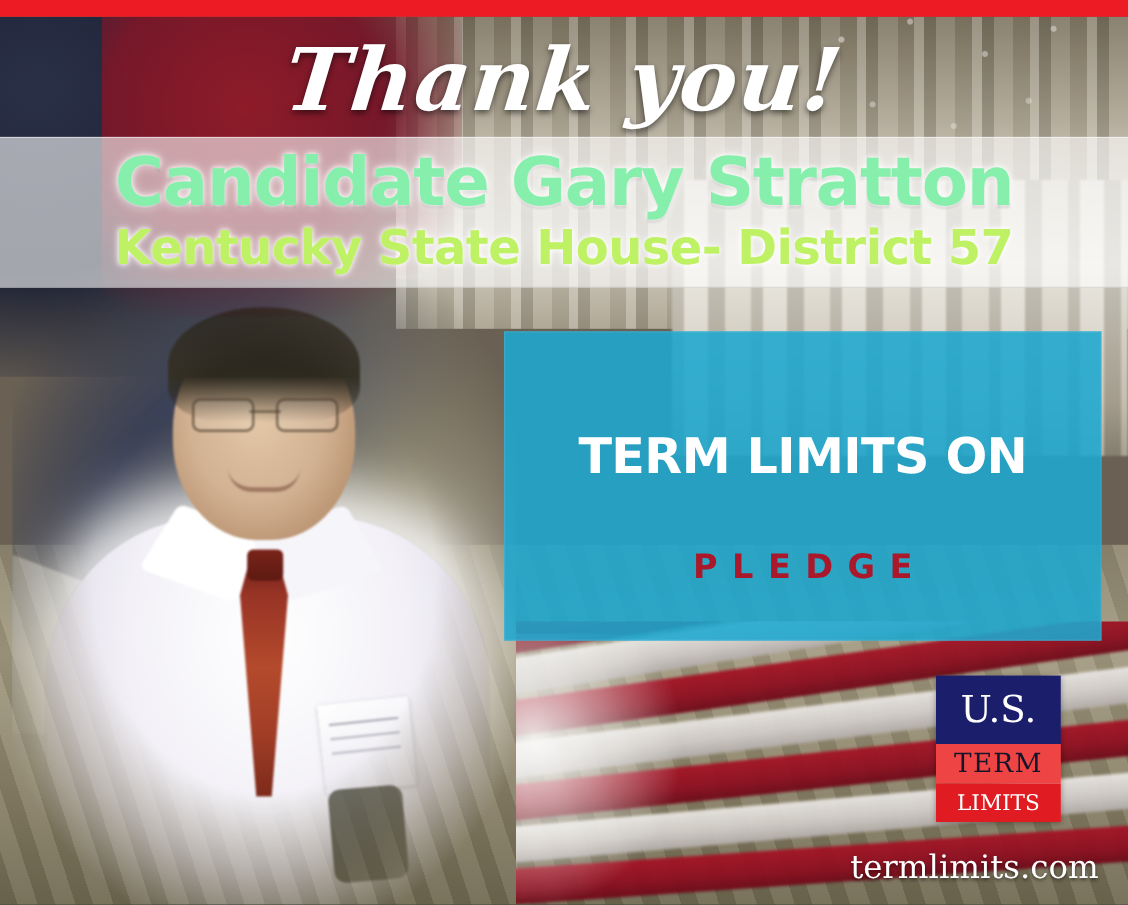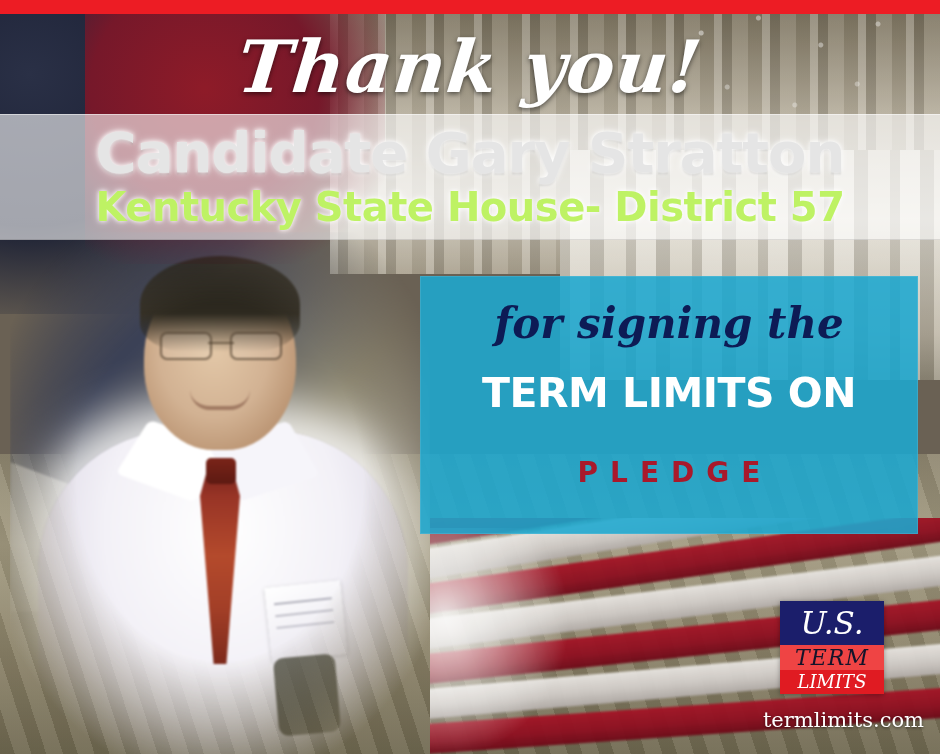--- a/index.html
+++ b/index.html
@@ -165,21 +165,21 @@
 
   
   .band{
     position:absolute;left:0;top:114px;width:100%;height:126px;
     background:rgba(255,255,255,.60);
     box-shadow:inset 0 1px 0 rgba(255,255,255,.5), inset 0 -1px 0 rgba(0,0,0,.10);
   }
   .band-title{
     position:absolute;left:0;top:118px;width:100%;text-align:center;
     font-family:"DejaVu Sans", sans-serif;
-    font-weight:700;font-size:56px;line-height:70px;color:#e5e5e5;
+    font-weight:700;font-size:56px;line-height:70px;color:#86efac;
     letter-spacing:-1px;
     text-shadow:0 0 4px rgba(255,255,255,.95), 0 0 9px rgba(255,255,255,.8), 0 2px 2px rgba(0,0,0,.18);
   }
   .band-sub{
     position:absolute;left:0;top:182px;width:100%;text-align:center;
     font-family:"DejaVu Sans", sans-serif;
     font-weight:700;font-size:40px;line-height:50px;color:#bef264;
     letter-spacing:-.5px;
     text-shadow:0 0 4px rgba(255,255,255,.95), 0 0 8px rgba(255,255,255,.75);
   }
@@ -191,40 +191,40 @@
     box-shadow:0 0 0 1px rgba(255,255,255,.10) inset;
   }
   .pl-script{
     position:absolute;left:0;top:22px;width:100%;text-align:center;
     font-family:"DejaVu Serif", serif;font-style:italic;font-weight:700;
     font-size:42px;line-height:52px;color:#0D1B55;letter-spacing:0px;
   }
   .pl-main{
     position:absolute;left:0;top:80px;width:100%;text-align:center;
     font-family:"DejaVu Sans", sans-serif;font-weight:700;
-    font-size:41px;line-height:48px;color:#ffffff;letter-spacing:-.5px;margin-top:13px;
+    font-size:41px;line-height:48px;color:#ffffff;letter-spacing:-.5px;
   }
   .pl-word{
     position:absolute;left:0;top:180px;width:100%;text-align:center;
     font-family:"DejaVu Sans", sans-serif;font-weight:700;
     font-size:28px;line-height:34px;color:#A9192B;letter-spacing:12px;
     text-indent:12px;
   }
 
   
-  .logo{position:absolute;left:780px;top:601px;width:104px;height:93px;
-    box-shadow:0 1px 5px rgba(0,0,0,.35);font-style:italic;}
+  .logo{position:absolute;left:780px;top:563px;width:104px;height:122px;
+    box-shadow:0 1px 5px rgba(0,0,0,.35);}
   .logo div{display:flex;align-items:center;justify-content:center;
     font-family:"DejaVu Serif", serif;width:100%;}
   .lg-us{height:47%;background:#1B1E6B;color:#fff;font-size:31px;letter-spacing:0px;}
   .lg-term{height:27%;background:#ef4444;color:#14142a;font-size:22px;letter-spacing:1px;}
   .lg-limits{height:26%;background:#E01B22;color:#fff;font-size:18px;letter-spacing:0px;}
   .site{
-    position:absolute;left:700px;top:708px;width:224px;text-align:right;
-    font-family:"DejaVu Serif", serif;font-size:21px;color:#ffffff;
+    position:absolute;left:700px;top:708px;width:224px;text-align:center;
+    font-family:"DejaVu Serif", serif;font-size:27px;color:#ffffff;
     text-shadow:0 1px 3px rgba(0,0,0,.55);
   }
 </style>
 </head>
 <body>
 
 <div id="card">
 
   <div class="bg">
     <div class="bg-base"></div>
@@ -269,21 +269,20 @@
 
   <div class="topbar"></div>
 
   <div class="thankyou">Thank you!</div>
 
   <div class="band"></div>
   <div class="band-title">Candidate Gary Stratton</div>
   <div class="band-sub">Kentucky State House- District 57</div>
 
   <div class="pledge">
-    <div class="pl-script">for signing the</div>
     <div class="pl-main">
       <div>TERM LIMITS ON</div>
     </div>
     <div class="pl-word">PLEDGE</div>
   </div>
 
   <div class="logo">
     <div class="lg-us">U.S.</div>
     <div class="lg-term">TERM</div>
     <div class="lg-limits">LIMITS</div>

